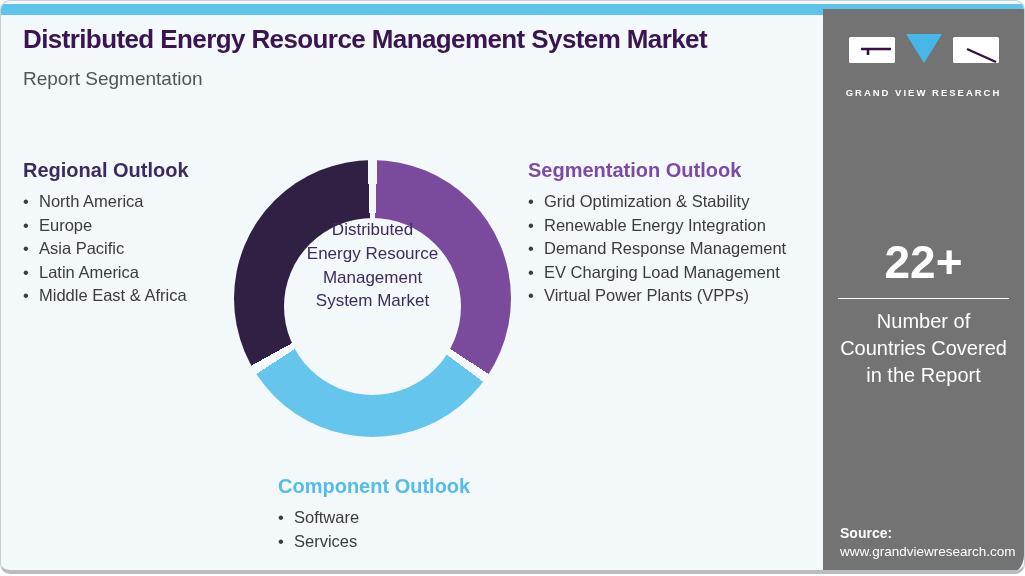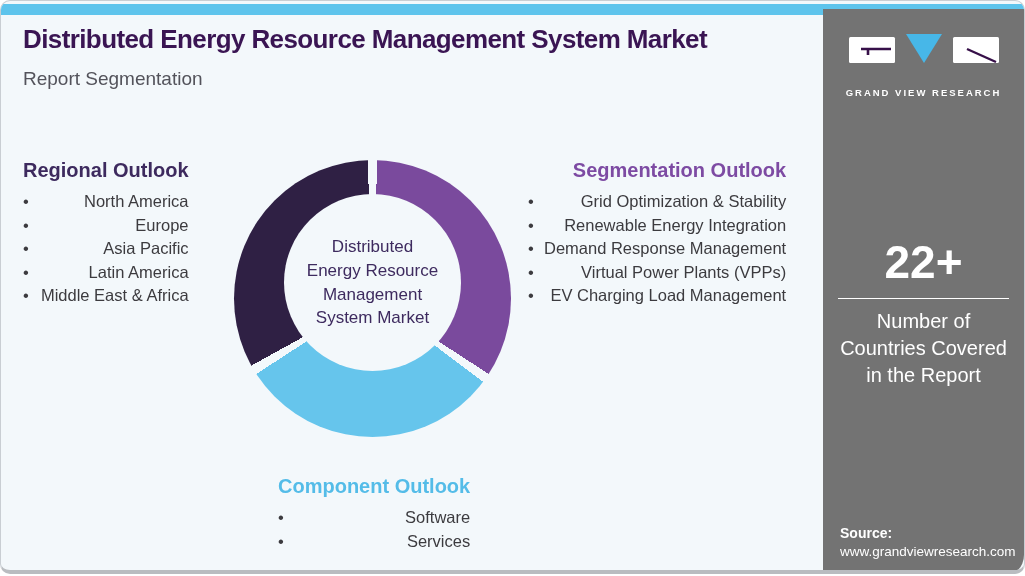--- a/index.html
+++ b/index.html
@@ -38,26 +38,26 @@
     background:conic-gradient(
       #f3f8fb 0deg 2deg,
       #7a4a9d 2deg 123deg,
       #f3f8fb 123deg 127deg,
       #66c5ec 127deg 237deg,
       #f3f8fb 237deg 241deg,
       #2f2044 241deg 358deg,
       #f3f8fb 358deg 360deg);
   }
   .donut-hole{
-    position:absolute;left:50px;top:34px;width:177px;height:177px;border-radius:50%;
-    background:#f3f8fb;display:flex;align-items:center;justify-content:center;
+    position:absolute;left:50px;top:58px;width:177px;height:177px;border-radius:50%;
+    background:#f3f8fb;display:flex;justify-content:center;
   }
   .donut-label{text-align:center;font-size:17px;line-height:1.4;color:#3e2b5f;}
   
-  .section{position:absolute;text-align:right;}
+  .section{position:absolute;}
   .section h2{margin:0 0 8px 0;font-size:20px;font-weight:bold;}
   .section ul{list-style:none;margin:0;padding:0;}
   .section li{font-size:16.5px;color:#3c3b3f;line-height:23.5px;padding-left:16px;position:relative;}
   .section li::before{content:"\2022";position:absolute;left:0;color:#3c3b3f;}
   .sec-regional{left:22px;top:158px;}
   .sec-regional h2{color:#3d2a5e;}
   .sec-application{left:527px;top:158px;}
   .sec-application h2{color:#7d4ba3;}
   .sec-component{left:277px;top:474px;}
   .sec-component h2{color:#54bce8;}
@@ -95,22 +95,22 @@
         <li>Middle East &amp; Africa</li>
       </ul>
     </div>
 
     <div class="section sec-application">
       <h2>Segmentation Outlook</h2>
       <ul>
         <li>Grid Optimization &amp; Stability</li>
         <li>Renewable Energy Integration</li>
         <li>Demand Response Management</li>
+        <li>EV Charging Load Management</li>
         <li>Virtual Power Plants (VPPs)</li>
-        <li>EV Charging Load Management</li>
       </ul>
     </div>
 
     <div class="section sec-component">
       <h2>Component Outlook</h2>
       <ul>
         <li>Software</li>
         <li>Services</li>
       </ul>
     </div>

